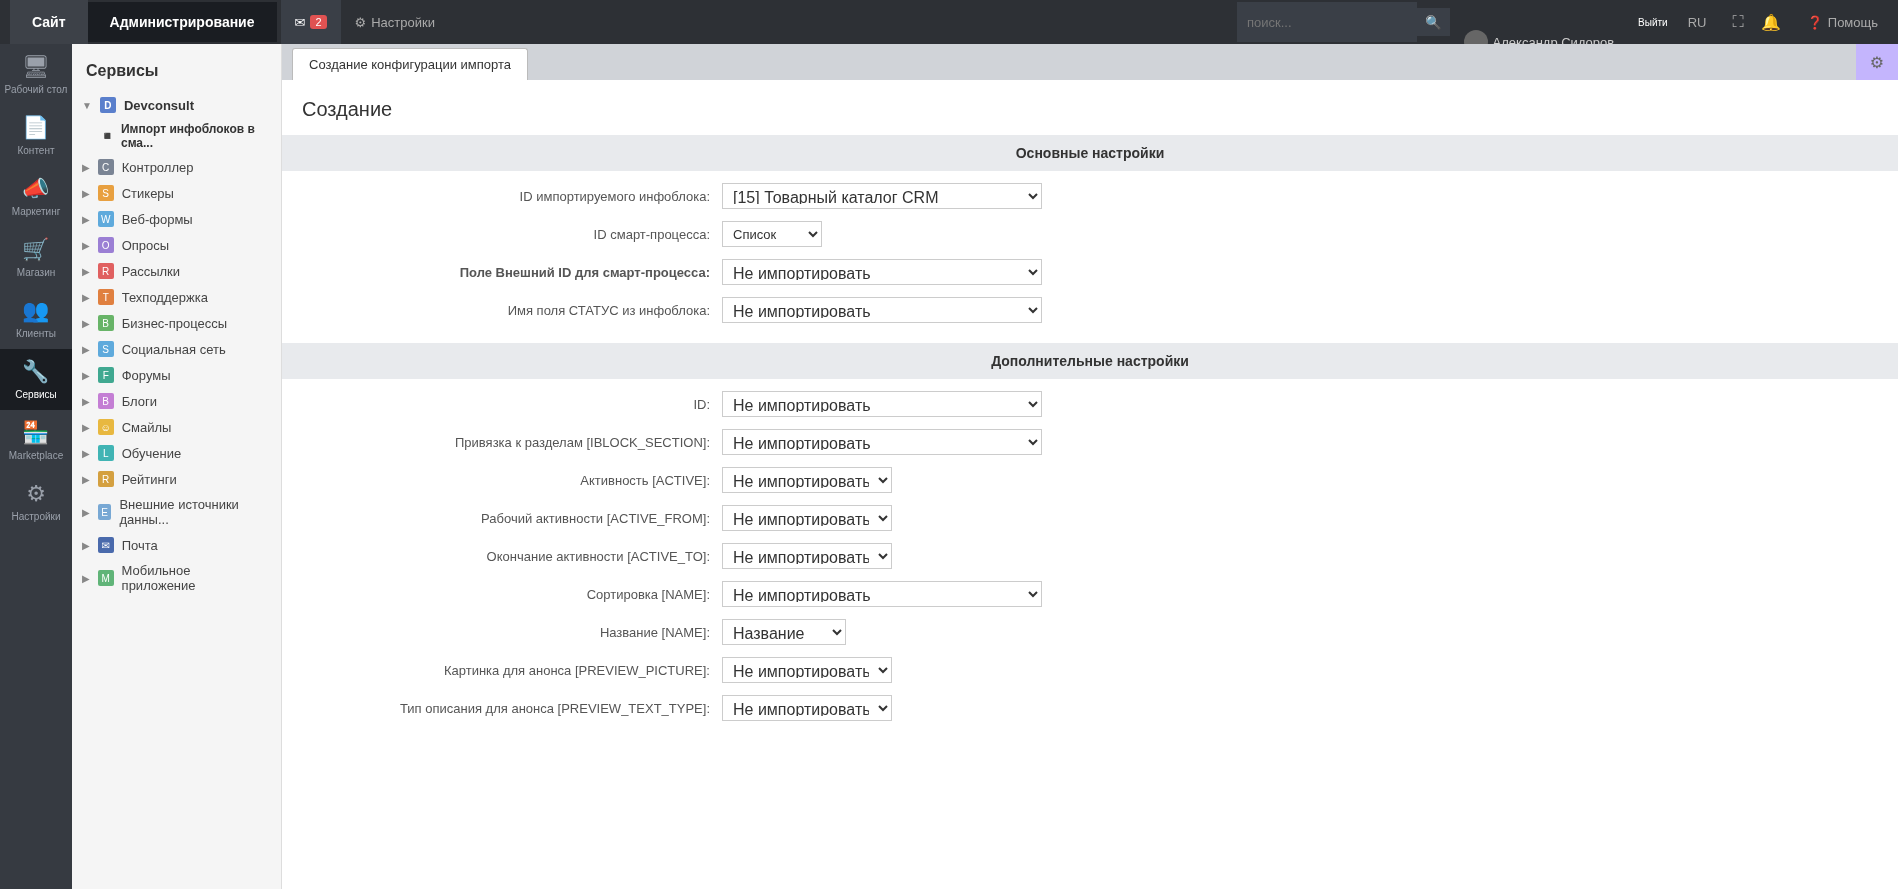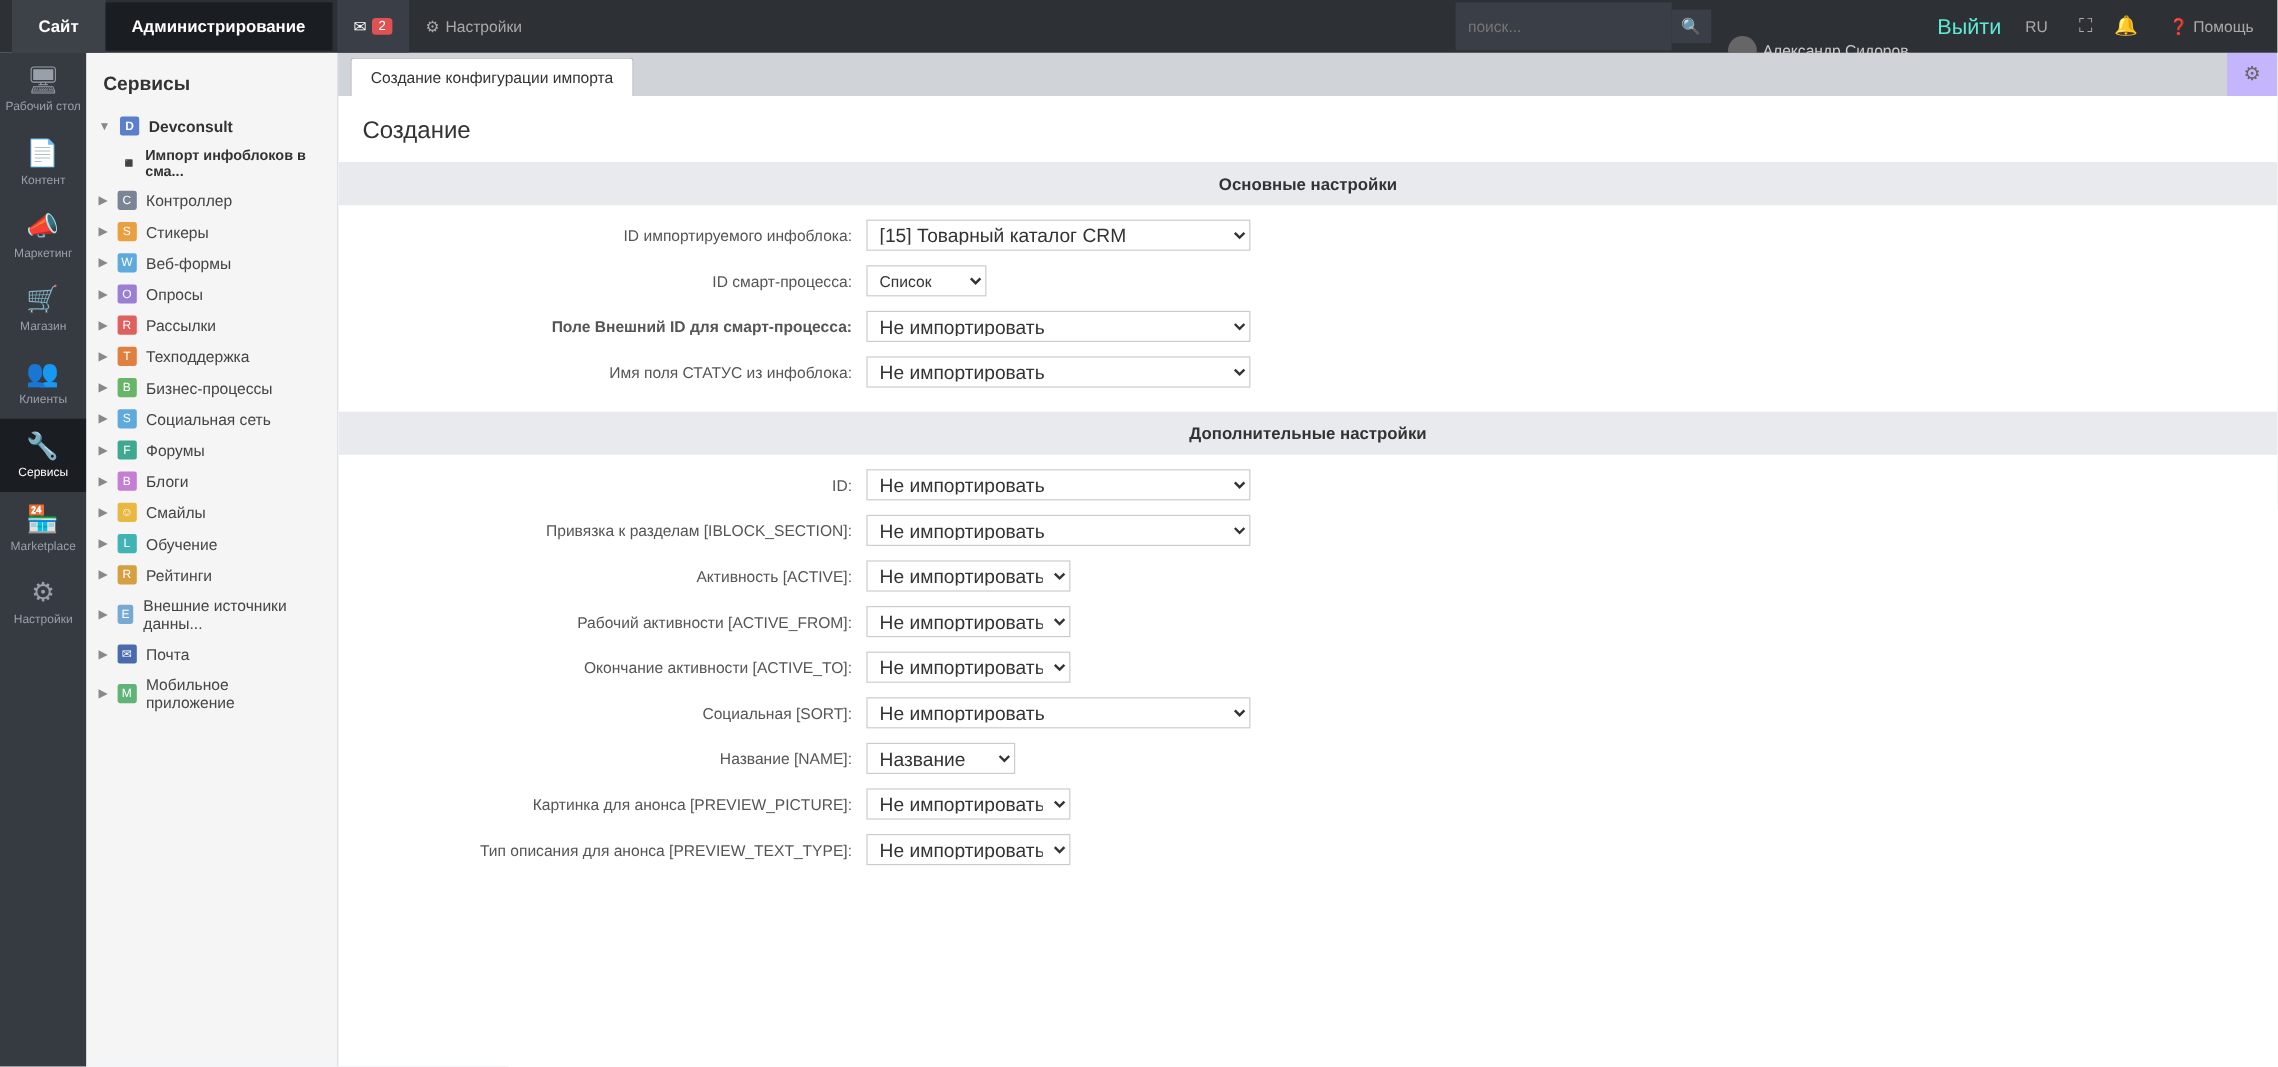--- a/index.html
+++ b/index.html
@@ -39,21 +39,21 @@
     .topbar-search-btn {
       background: #3a3f47; border: none; color: #aaa; padding: 5px 8px; cursor: pointer; height: 28px;
     }
     .topbar-user {
       color: #ccc; padding: 0 14px; display: flex; align-items: center; gap: 5px; cursor: pointer; margin-top: 40px;
     }
     .topbar-user-avatar {
       width: 24px; height: 24px; background: #666; border-radius: 50%; display: inline-block;
     }
     .topbar-logout {
-      color: #5eead4; padding: 0 10px; cursor: pointer; font-size: 18px;
+      color: #ffffff; padding: 0 10px; cursor: pointer; font-size: 10px;
     }
     .topbar-lang {
       color: #aaa; padding: 0 10px; cursor: pointer; font-size: 13px;
     }
     .topbar-icons {
       display: flex; align-items: center; gap: 2px; padding: 0 8px;
     }
     .topbar-icon-btn {
       color: #aaa; padding: 4px 8px; cursor: pointer; font-size: 16px;
     }
@@ -437,21 +437,21 @@
           <div class="form-row">
             <div class="form-label">Окончание активности [ACTIVE_TO]:</div>
             <div class="form-control">
               <select style="width:170px;">
                 <option>Не импортировать</option>
               </select>
             </div>
           </div>
 
           <div class="form-row">
-            <div class="form-label">Социальная [SORT]:</div>
+            <div class="form-label">Сортировка [NAME]:</div>
             <div class="form-control">
               <select>
                 <option>Не импортировать</option>
               </select>
             </div>
           </div>
 
           <div class="form-row">
             <div class="form-label">Название [NAME]:</div>
             <div class="form-control">

